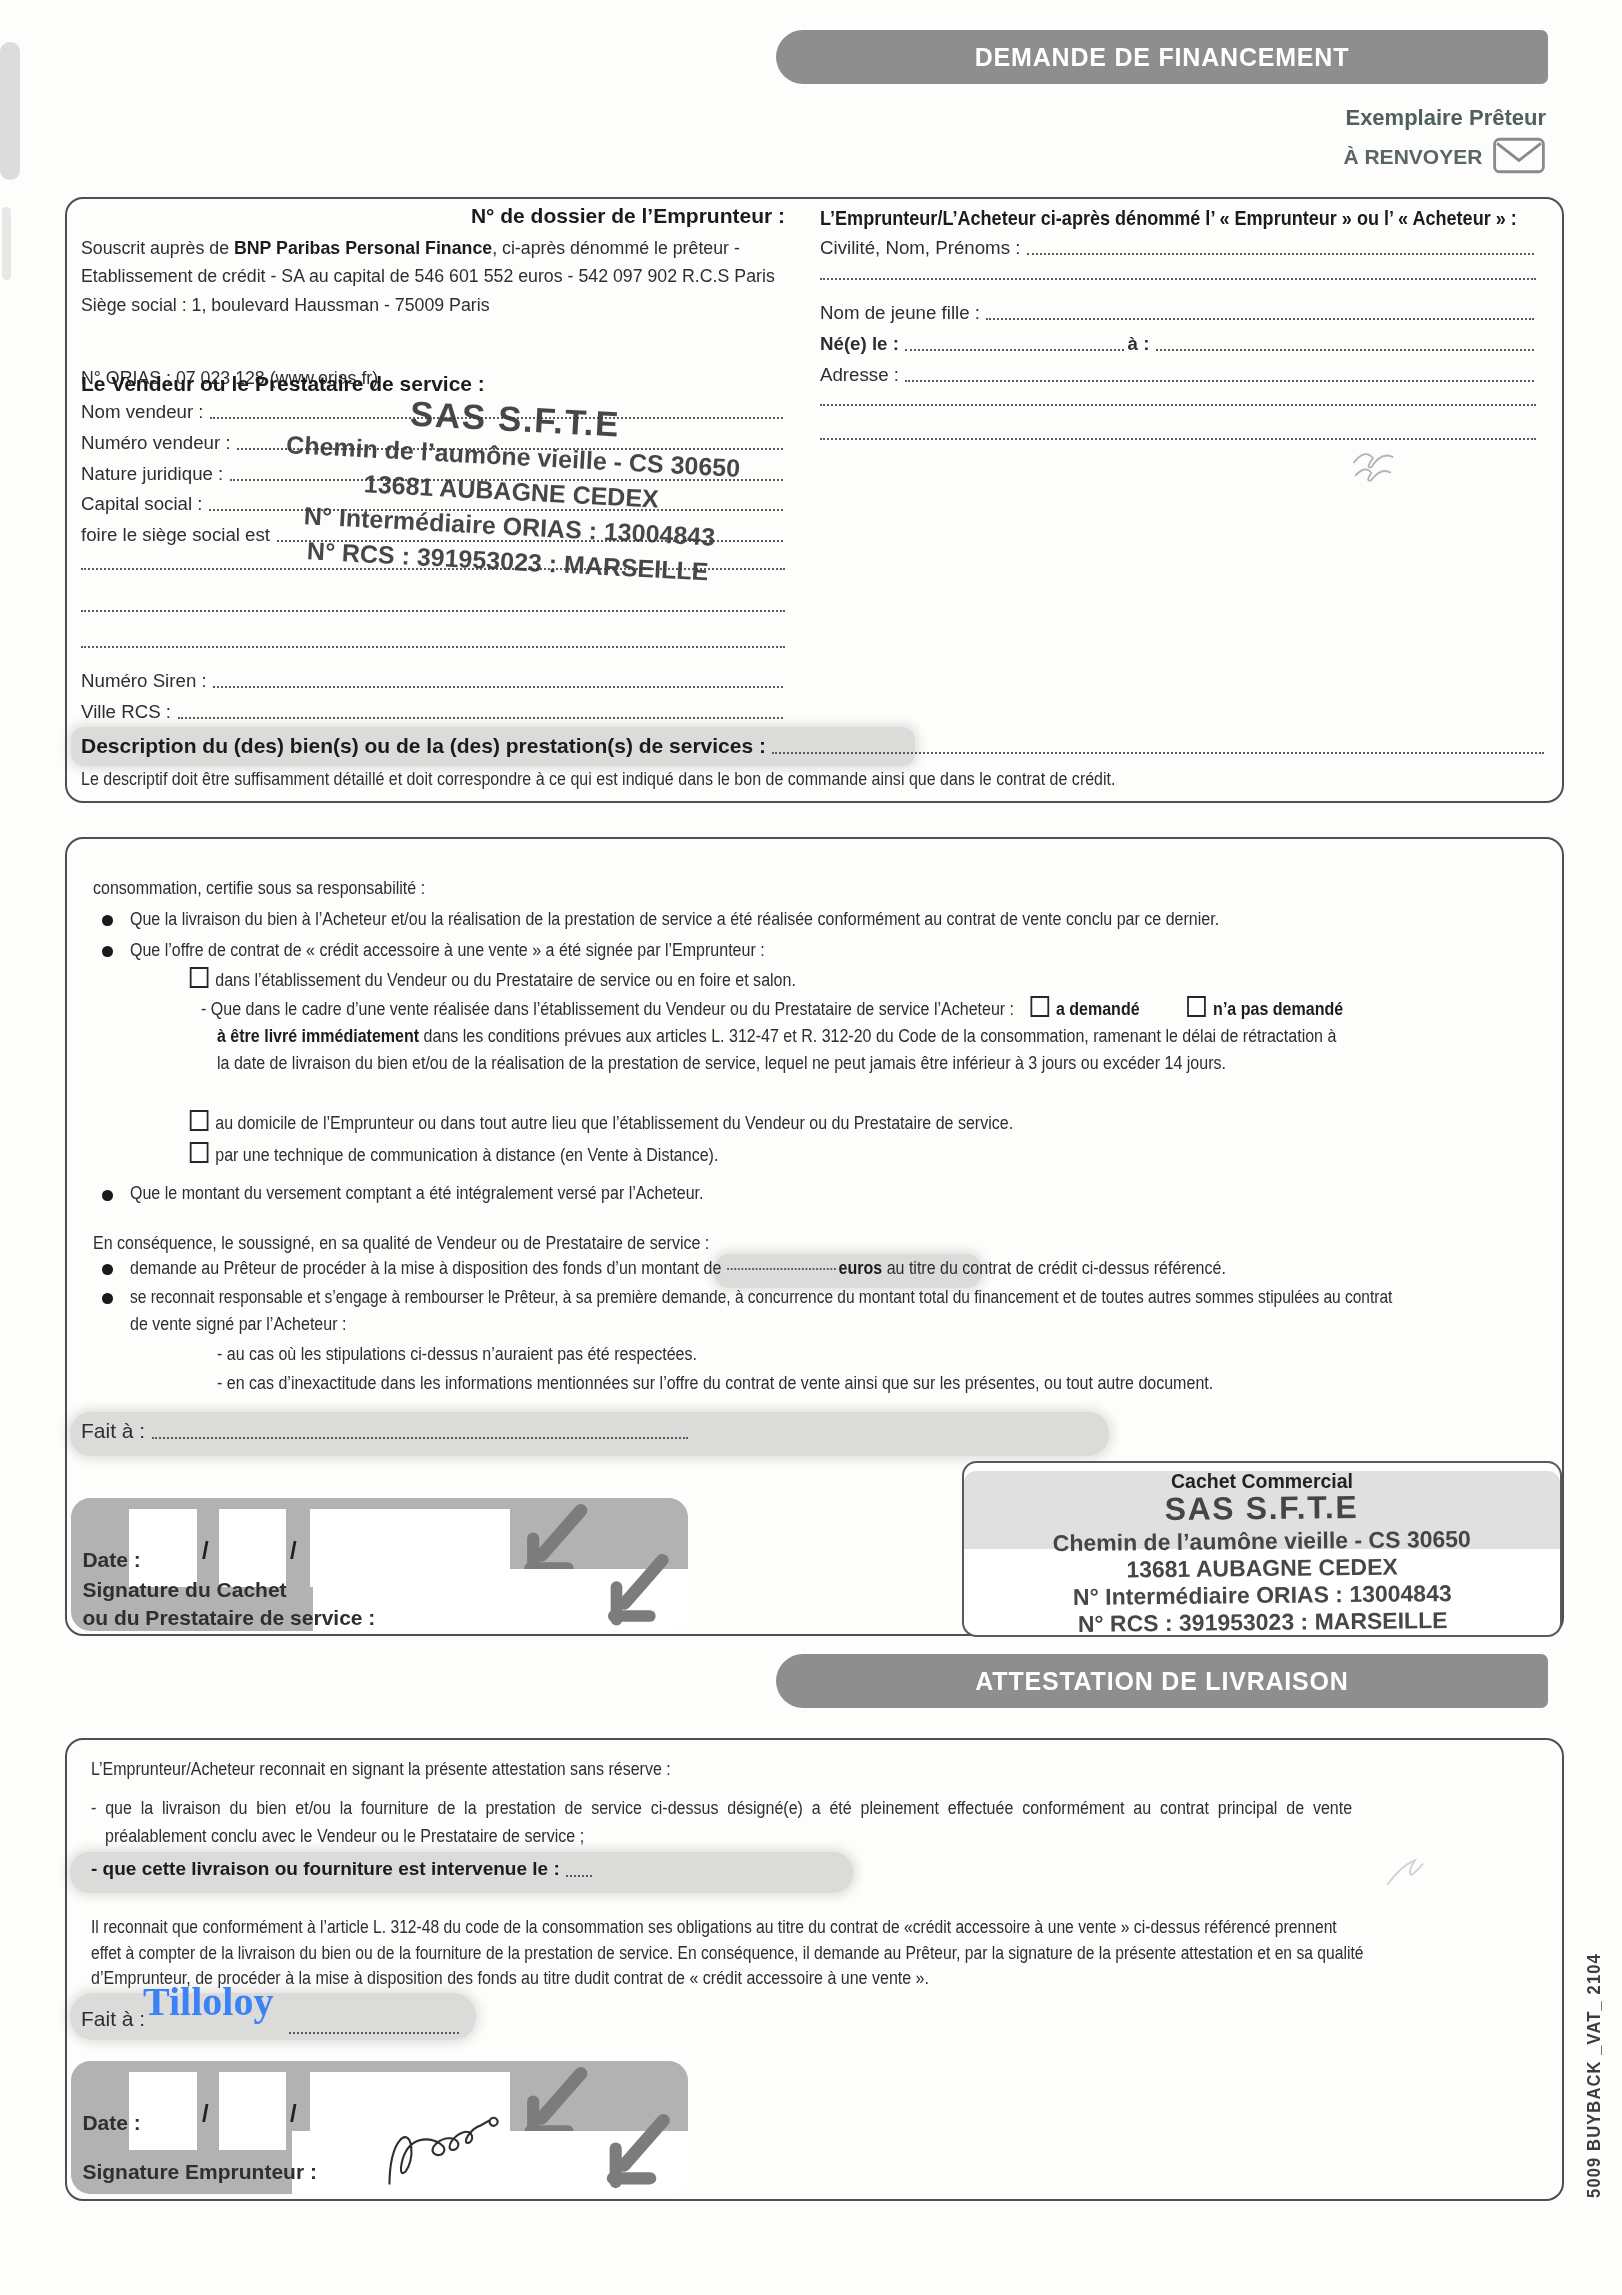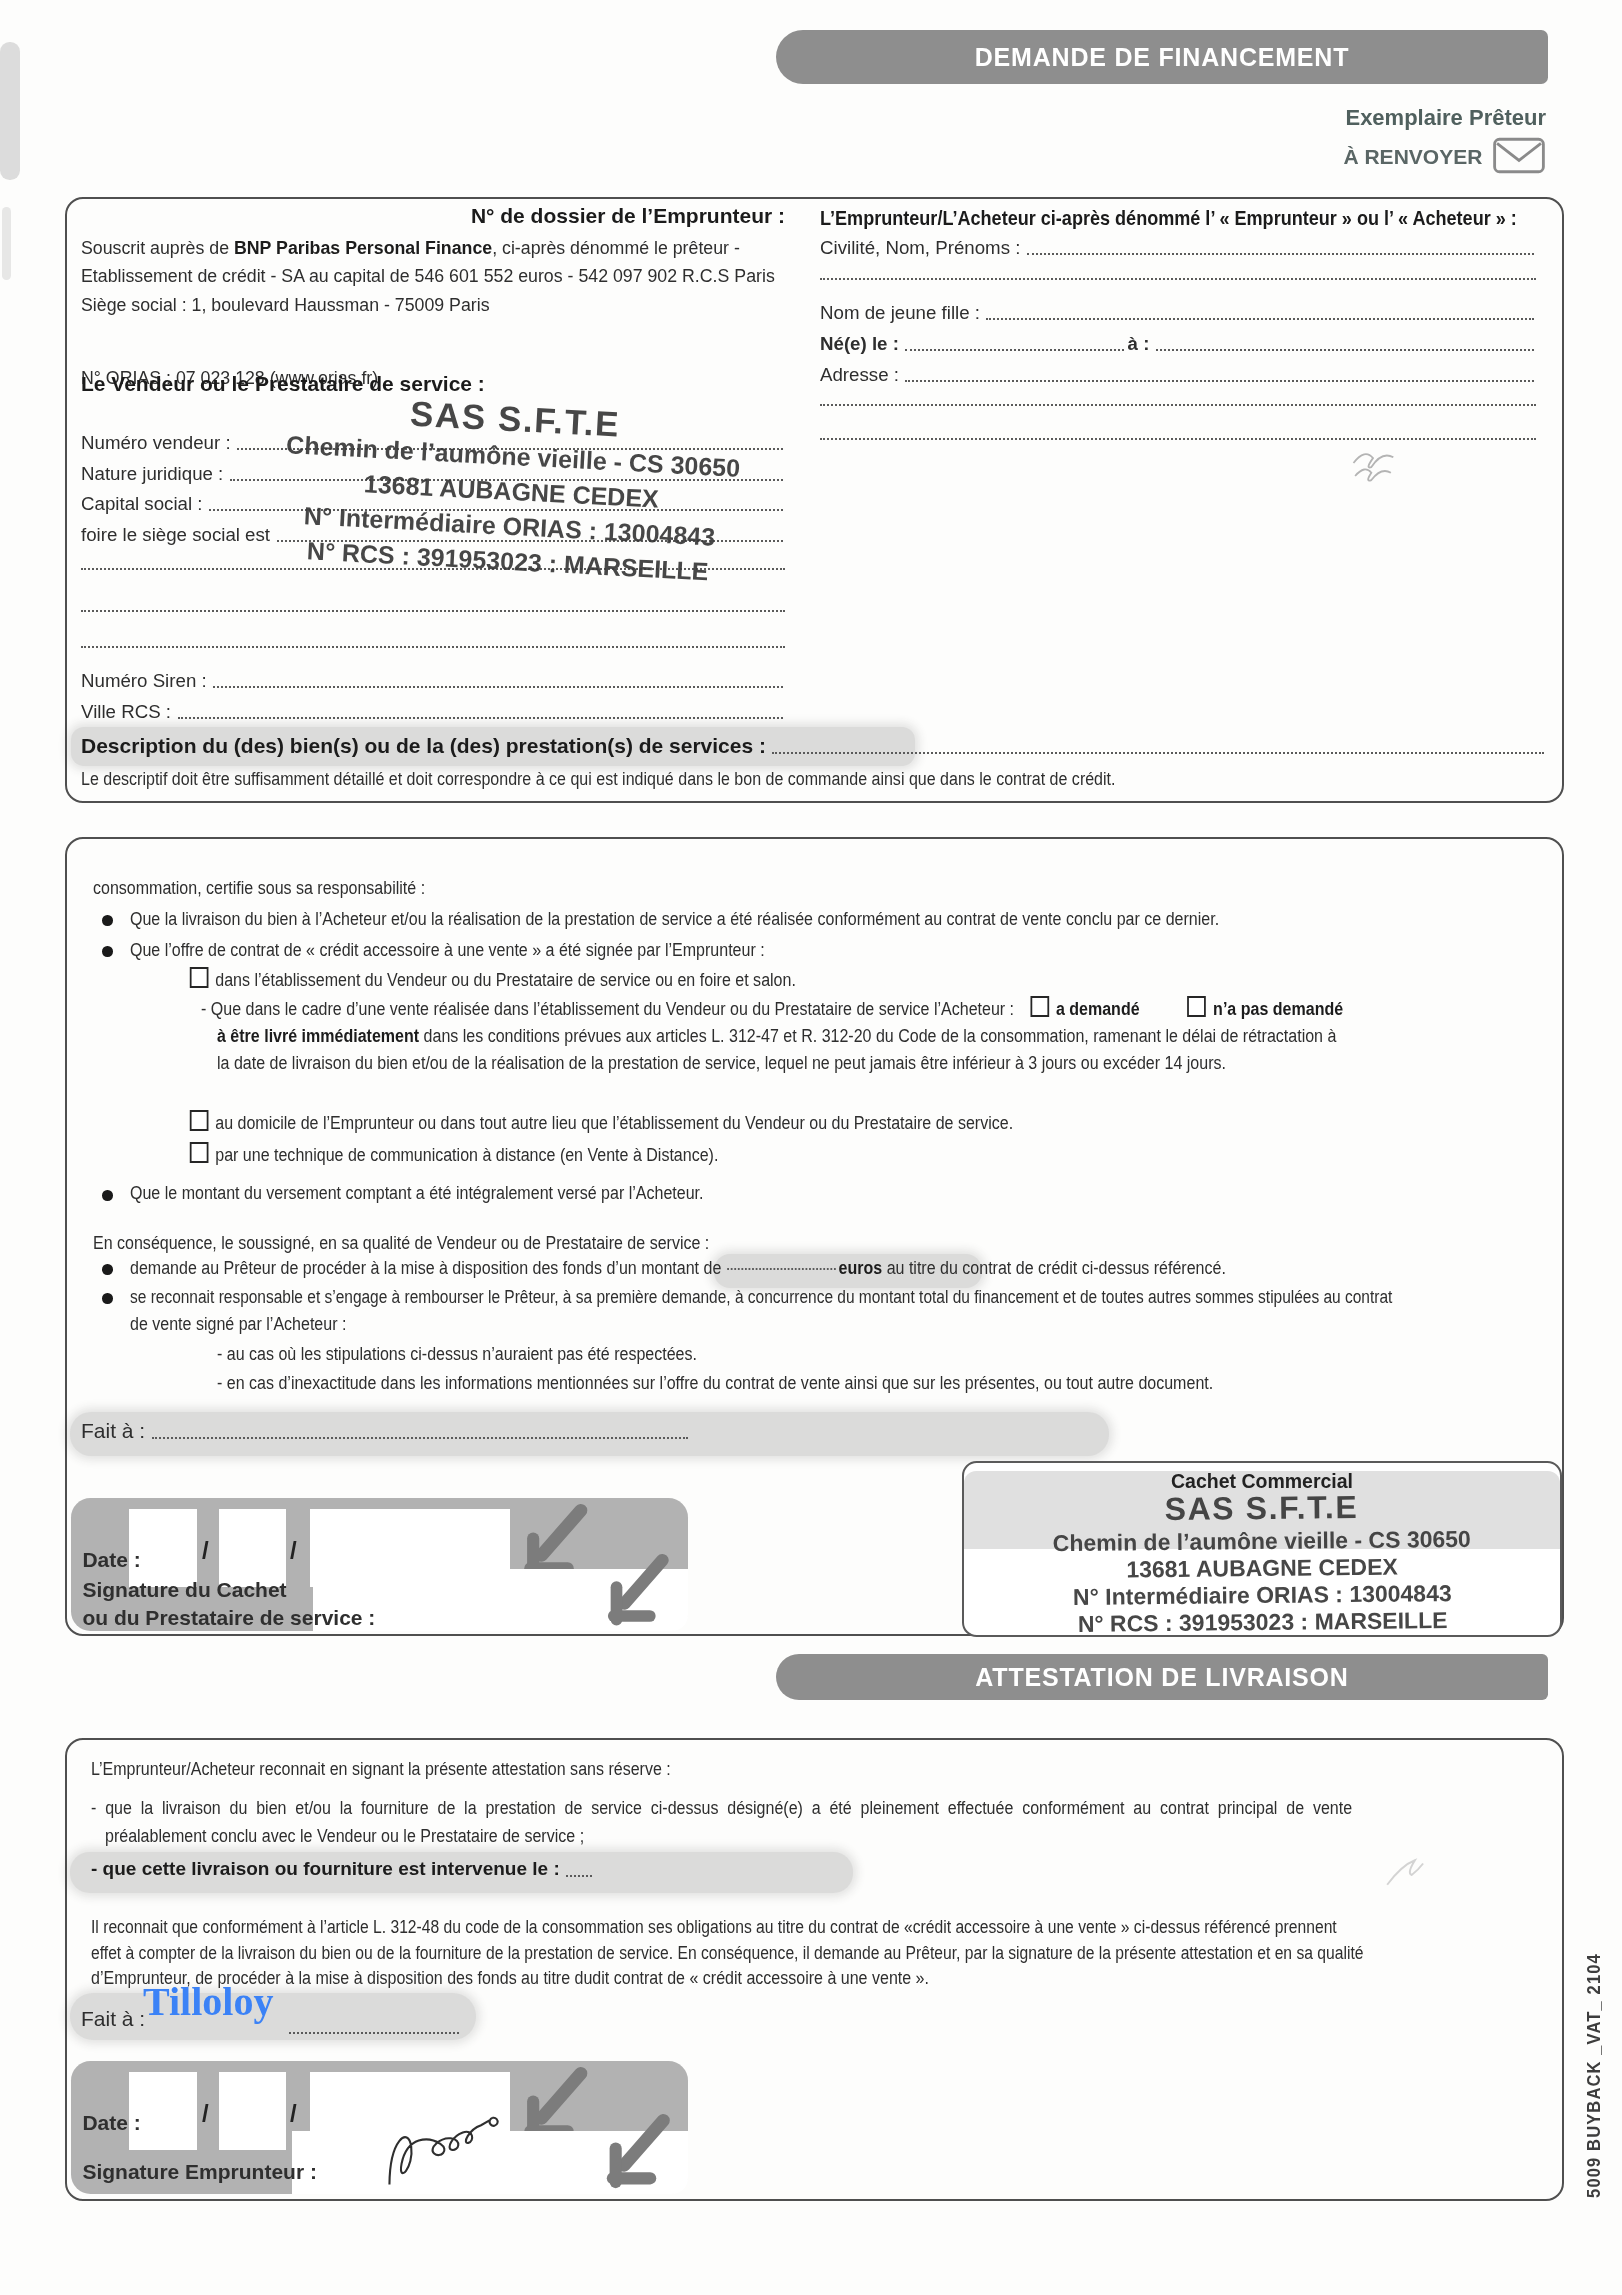--- a/index.html
+++ b/index.html
@@ -59,20 +59,24 @@
     <span class="lbl">N° de dossier de l’Emprunteur :</span>
     <span class="dots"></span>
   </div>
   <div class="abs t sm" style="left:81px;top:237px;"><span class="sx95"><span>Souscrit auprès de </span><span class="b">BNP Paribas Personal Finance</span><span>, ci-après dénommé le prêteur -</span></span></div>
   <div class="abs t sm" style="left:81px;top:265px;"><span class="sx95">Etablissement de crédit - SA au capital de 546 601 552 euros - 542 097 902 R.C.S Paris</span></div>
   <div class="abs t sm" style="left:81px;top:294px;"><span class="sx95">Siège social : 1, boulevard Haussman - 75009 Paris</span></div>
   <div class="abs t sm" style="left:81px;top:330px;margin-top:37px;"><span class="sx95">N° ORIAS : 07 023 128 (www.orias.fr)</span></div>
 
   <div class="abs lbl" style="left:81px;top:372px;"><span>Le Vendeur ou le Prestataire de service :</span></div>
 
+  <div class="abs row" style="left:81px;top:401px;width:704px;">
+    <span class="t sm">Nom vendeur :</span>
+      <span class="dots"></span>
+    </div>
   <div class="abs row" style="left:81px;top:432px;width:704px;">
     <span class="t sm">Numéro vendeur :</span>
       <span class="dots"></span>
     </div>
   <div class="abs row" style="left:81px;top:463px;width:704px;">
     <span class="t sm">Nature juridique :</span>
       <span class="dots"></span>
     </div>
   <div class="abs row" style="left:81px;top:493px;width:704px;">
     <span class="t sm">Capital social :</span>
@@ -214,21 +218,21 @@
     <div class="abs" style="left:0;top:6.5px;width:100%;text-align:center;font-size:19.5px;font-weight:700;color:#222;"><span>Cachet Commercial</span></div>
     <div class="abs stamp" style="left:0;top:26px;width:100%;transform:rotate(-.6deg);">
       <div style="font-size:32px;letter-spacing:1.6px;line-height:39px;">SAS S.F.T.E</div>
       <div style="font-size:23px;line-height:27px;">Chemin de l’aumône vieille - CS 30650</div>
       <div style="font-size:23px;line-height:27px;">13681 AUBAGNE CEDEX</div>
       <div style="font-size:23px;line-height:27px;">N° Intermédiaire ORIAS : 13004843</div>
       <div style="font-size:23px;line-height:27px;">N° RCS : 391953023 :  MARSEILLE</div>
     </div>
   </div>
 
-  <div class="abs banner" style="left:776px;top:1654px;width:772px;height:46px;">
+  <div class="abs banner" style="left:776px;top:1654px;width:772px;height:54px;">
     <span>ATTESTATION DE LIVRAISON</span>
   </div>
 
   <div class="abs box" style="left:65px;top:1738px;width:1495px;height:459px;"></div>
 
   <div class="abs t" style="left:91px;top:1759px;"><span class="sx">L’Emprunteur/Acheteur reconnait en signant la présente attestation sans réserve :</span></div>
   <div class="abs t" style="left:91px;top:1798px;"><span class="sx" style="word-spacing:4.9px;">- que la livraison du bien et/ou la fourniture de la prestation de service ci-dessus désigné(e) a été pleinement effectuée conformément au contrat principal de vente</span></div>
   <div class="abs t" style="left:105px;top:1826px;"><span class="sx">préalablement conclu avec le Vendeur ou le Prestataire de service ;</span></div>
 
   <div class="hl" style="left:70px;top:1852px;width:783px;height:41px;border-radius:19.5px;"></div>

